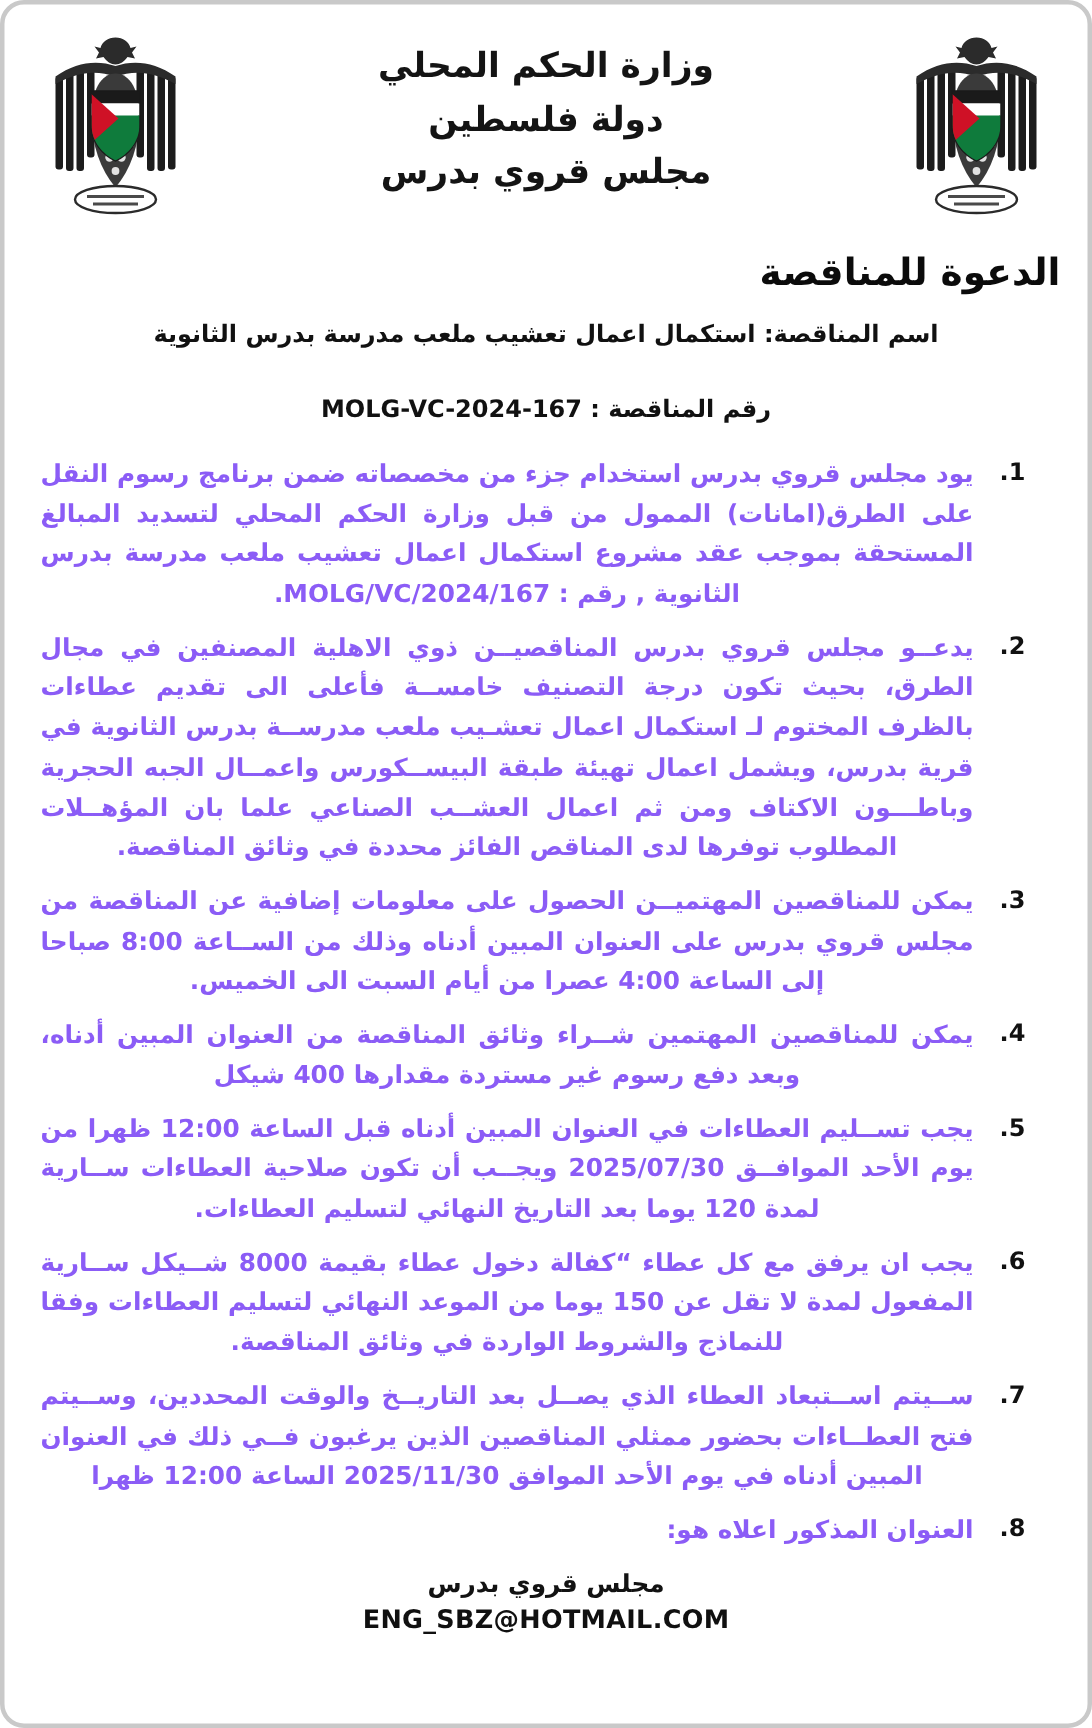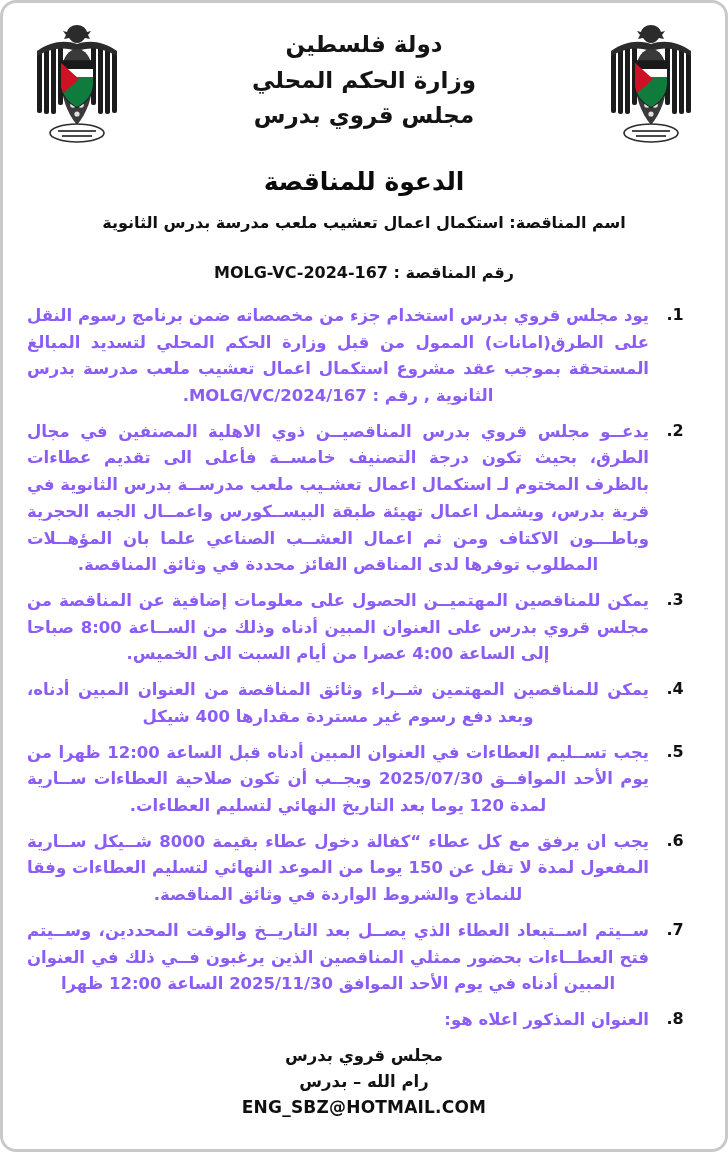--- a/index.html
+++ b/index.html
@@ -53,21 +53,21 @@
   .header-titles .line {
     font-size: 23px;
     font-weight: bold;
     color: #141414;
     line-height: 1.55;
     letter-spacing: -0.2px;
   }
 
   
   .invite-heading {
-    text-align: center;
+    text-align: right;
     font-size: 25px;
     font-weight: bold;
     color: #0b0b0b;
     margin-top: 8px;
     margin-bottom: 14px;
     direction: rtl;
   }
 
   
   .tender-id {
@@ -256,22 +256,22 @@
         </g>
         <ellipse cx="46" cy="112" rx="27" ry="9" fill="#ffffff" stroke="#2b2b2b" stroke-width="1.6"></ellipse>
         <g fill="#4a4a4a">
           <rect x="27" y="109" width="38" height="2"></rect>
           <rect x="31" y="114" width="30" height="2"></rect>
         </g>
       </svg>
     </div>
 
     <div class="header-titles">
+      <div class="line">وزارة الحكم المحلي</div>
       <div class="line">دولة فلسطين</div>
-      <div class="line">وزارة الحكم المحلي</div>
       <div class="line">مجلس قروي بدرس</div>
     </div>
   </div>
 
   <div class="invite-heading">الدعوة للمناقصة</div>
 
   <div class="tender-id">
     <div class="row">اسم المناقصة: استكمال اعمال تعشيب ملعب مدرسة بدرس الثانوية</div>
     <div class="row"><span>رقم المناقصة : </span><span class="value-ltr">MOLG-VC-2024-167</span></div>
   </div>
@@ -315,17 +315,16 @@
 
     <div class="clause">
       <div class="clause-num">.8</div>
       <div class="clause-body last-right">العنوان المذكور اعلاه هو:</div>
     </div>
 
   </div>
 
   <div class="address-block">
     <div class="address-line">مجلس قروي بدرس</div>
-    <div class="address-line">رام الله – بدرس</div>
     <div class="email">ENG_SBZ@HOTMAIL.COM</div>
   </div>
 
 </div>
 
 </body></html>

